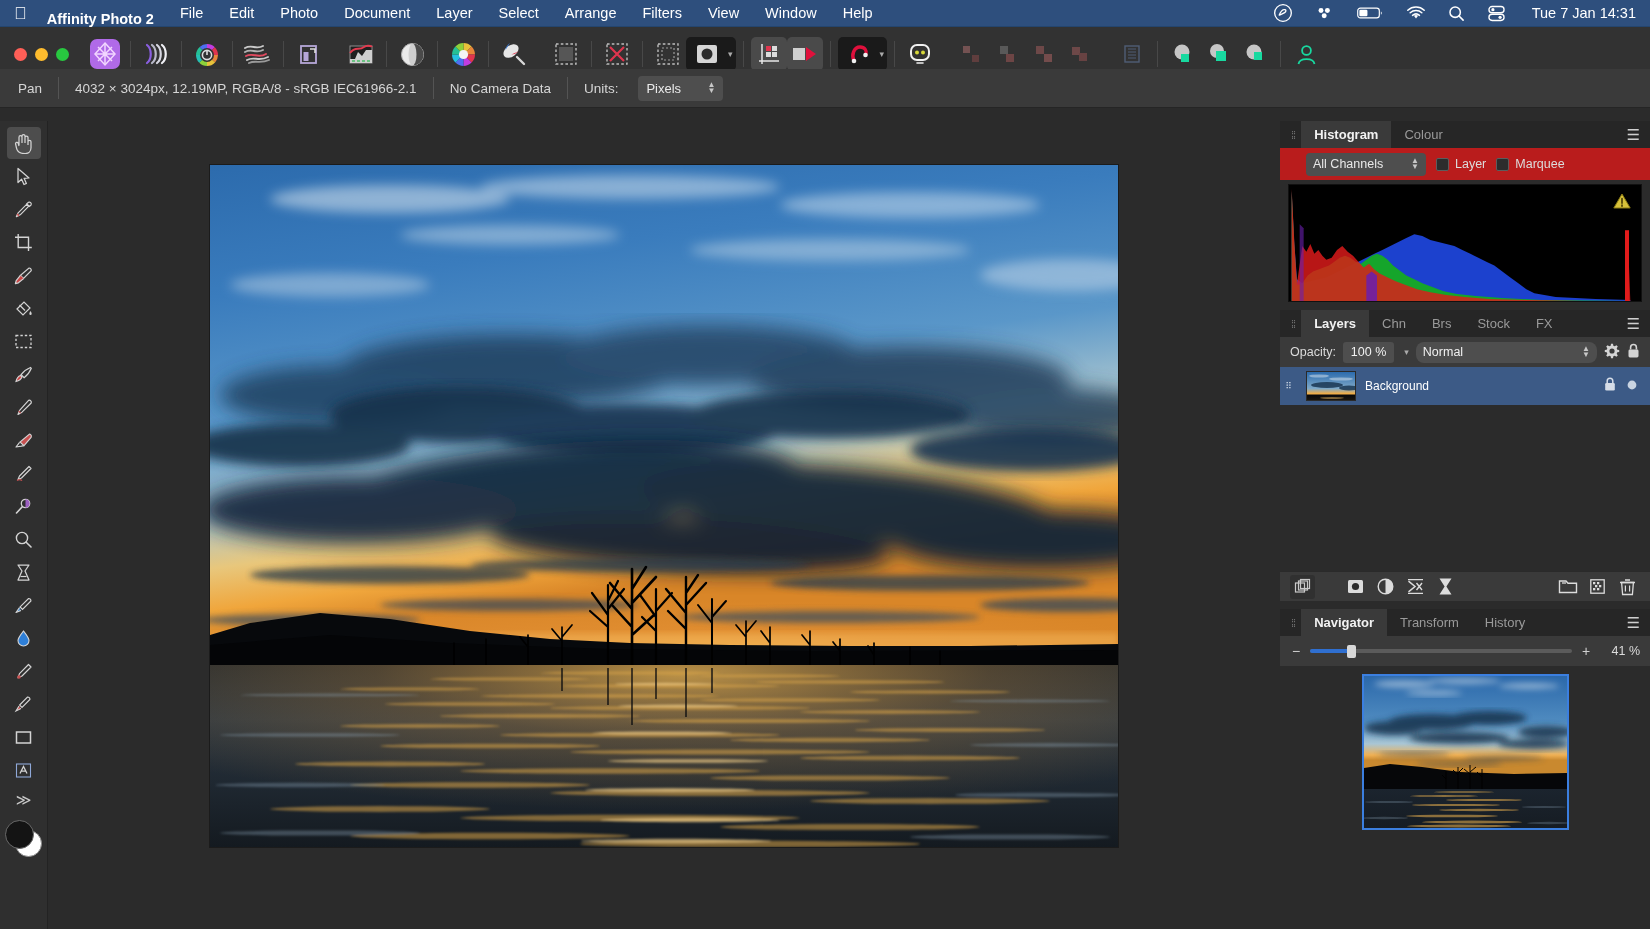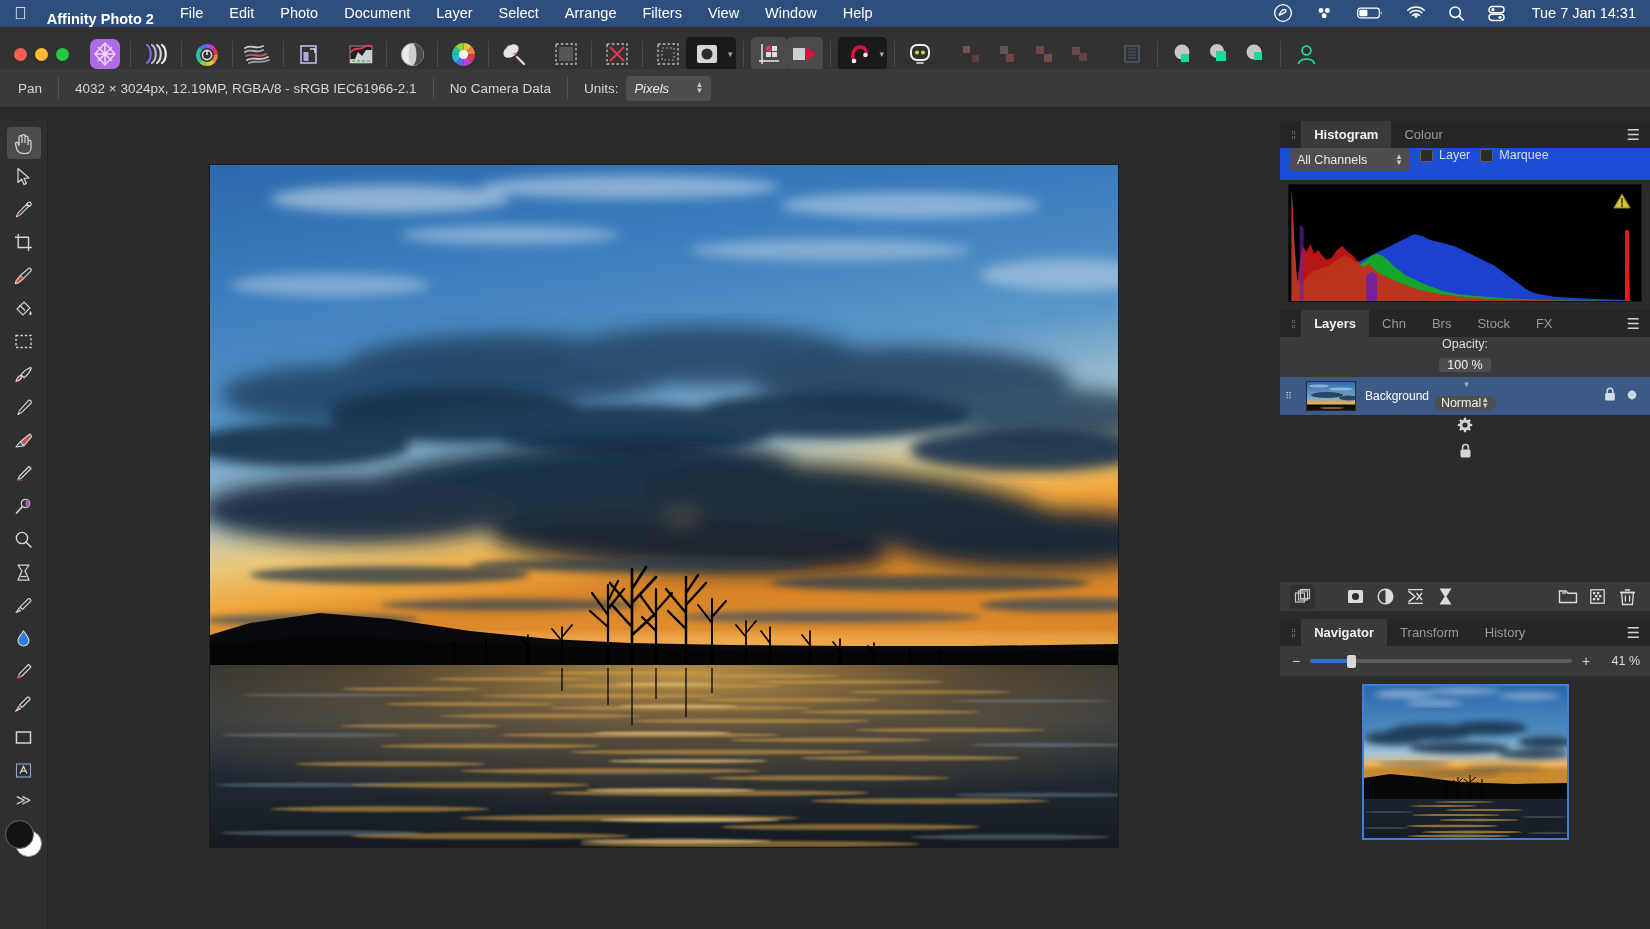--- a/index.html
+++ b/index.html
@@ -67,21 +67,21 @@
     position: absolute; left: 0; top: 69px; width: 1650px; height: 39px;
     background: #3a3a3a;
     display: flex; align-items: center; padding: 0 18px;
     color: #d6d6d6; font-size: 13.5px;
     border-bottom: 1px solid #252525;
   }
   .ctxbar .csep { width: 1px; height: 22px; background: #545454; margin: 0 16px; }
   .units-select {
     background: #4e4e4e; border-radius: 4px; height: 25px; min-width: 85px;
     display: flex; align-items: center; justify-content: space-between;
-    padding: 0 8px; color: #eaeaea; font-size: 13px; margin-left: 8px; font-style: italic;
+    padding: 0 8px; color: #eaeaea; font-size: 13px; margin-left: 20px;
   }
   .stepper { display: flex; flex-direction: column; line-height: 6px; font-size: 8px; color: #c8c8c8; }
 
   
   .toolstrip {
     position: absolute; left: 0; top: 121px; width: 48px; height: 808px;
     background: #2f2f2f;
     display: flex; flex-direction: column; align-items: center;
     padding-top: 6px; border-right: 1px solid #232323;
   }
@@ -125,42 +125,42 @@
   }
   .grip { color: #6d6d6d; font-size: 11px; letter-spacing: -1px; margin: 0 6px; }
   .ptab {
     height: 27px; padding: 0 13px; display: flex; align-items: center;
     font-size: 13px; color: #9a9a9a;
   }
   .ptab.active { background: #3a3a3a; color: #f2f2f2; font-weight: bold; }
   .burger { margin-left: auto; margin-right: 10px; color: #cfcfcf; font-size: 15px; line-height: 1; }
 
   .hist-controls {
-    display: flex; align-items: flex-start; height: 32px; padding: 0 10px; gap: 10px;
-    background: #1d4ed8;
+    display: flex; align-items: center; height: 32px; padding: 0 26px; gap: 10px;
+    background: #b91c1c;
   }
   .sel-box {
     background: #4e4e4e; border-radius: 4px; height: 23px; min-width: 120px;
     display: flex; align-items: center; justify-content: space-between;
     padding: 0 7px; color: #e8e8e8; font-size: 12.5px;
   }
   .chk-wrap { display: flex; align-items: center; gap: 6px; color: #dcdcdc; font-size: 12.5px; }
   .chk { width: 13px; height: 13px; background: #2c2c2c; border: 1px solid #5c5c5c; border-radius: 2px; }
 
   .histogram {
     position: relative; margin: 4px 8px 0 8px; height: 118px;
     background: #000; border: 1px solid #111;
   }
   .histogram svg { display: block; width: 100%; height: 100%; }
   .warn-tri { position: absolute; right: 10px; top: 8px; }
 
   .layer-panel-tabs { display: flex; align-items: center; height: 27px; background: #262626; padding-left: 5px; }
   .opacity-row {
-    display: flex; align-items: center; height: 40px; padding: 0 10px; gap: 7px;
-    background: #3a3a3a; color: #dcdcdc; font-size: 12.5px; flex-direction: column;
+    display: flex; align-items: center; height: 30px; padding: 0 10px; gap: 7px;
+    background: #3a3a3a; color: #dcdcdc; font-size: 12.5px;
   }
   .opacity-field {
     background: #4e4e4e; border-radius: 3px; height: 21px; padding: 0 8px;
     display: flex; align-items: center; color: #f0f0f0; font-size: 12.5px;
   }
   .blend-field {
     background: #4e4e4e; border-radius: 8px; height: 21px; flex: 1;
     display: flex; align-items: center; justify-content: space-between;
     padding: 0 7px; color: #f0f0f0; font-size: 12.5px;
   }

